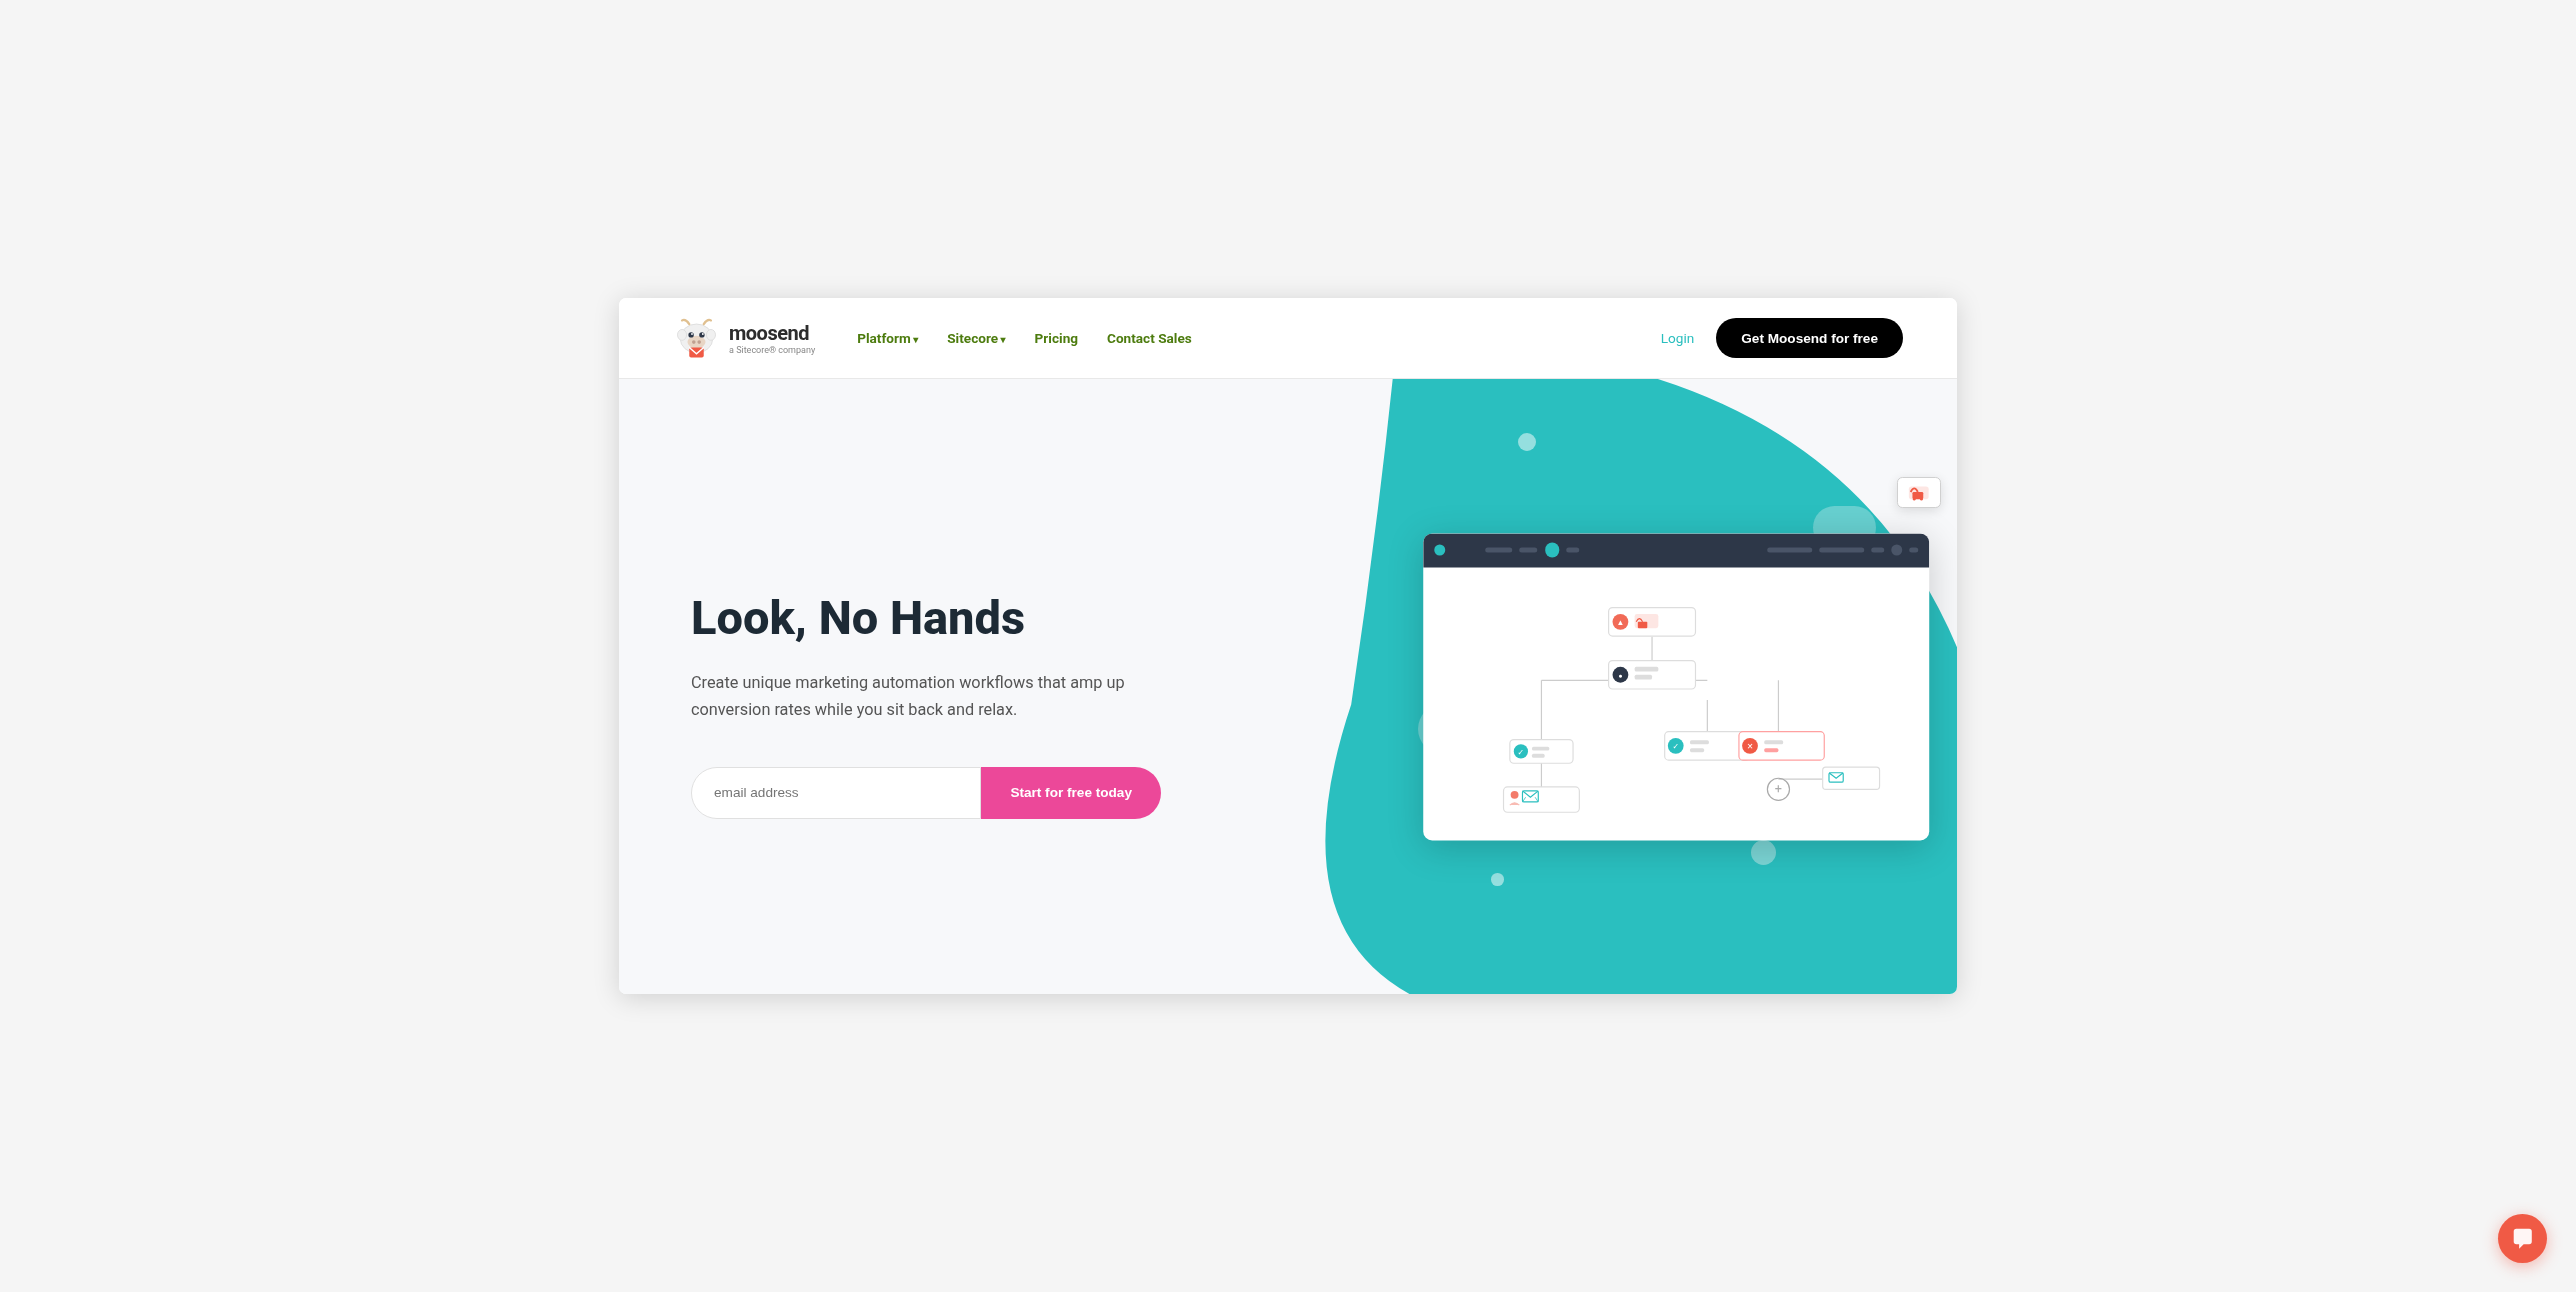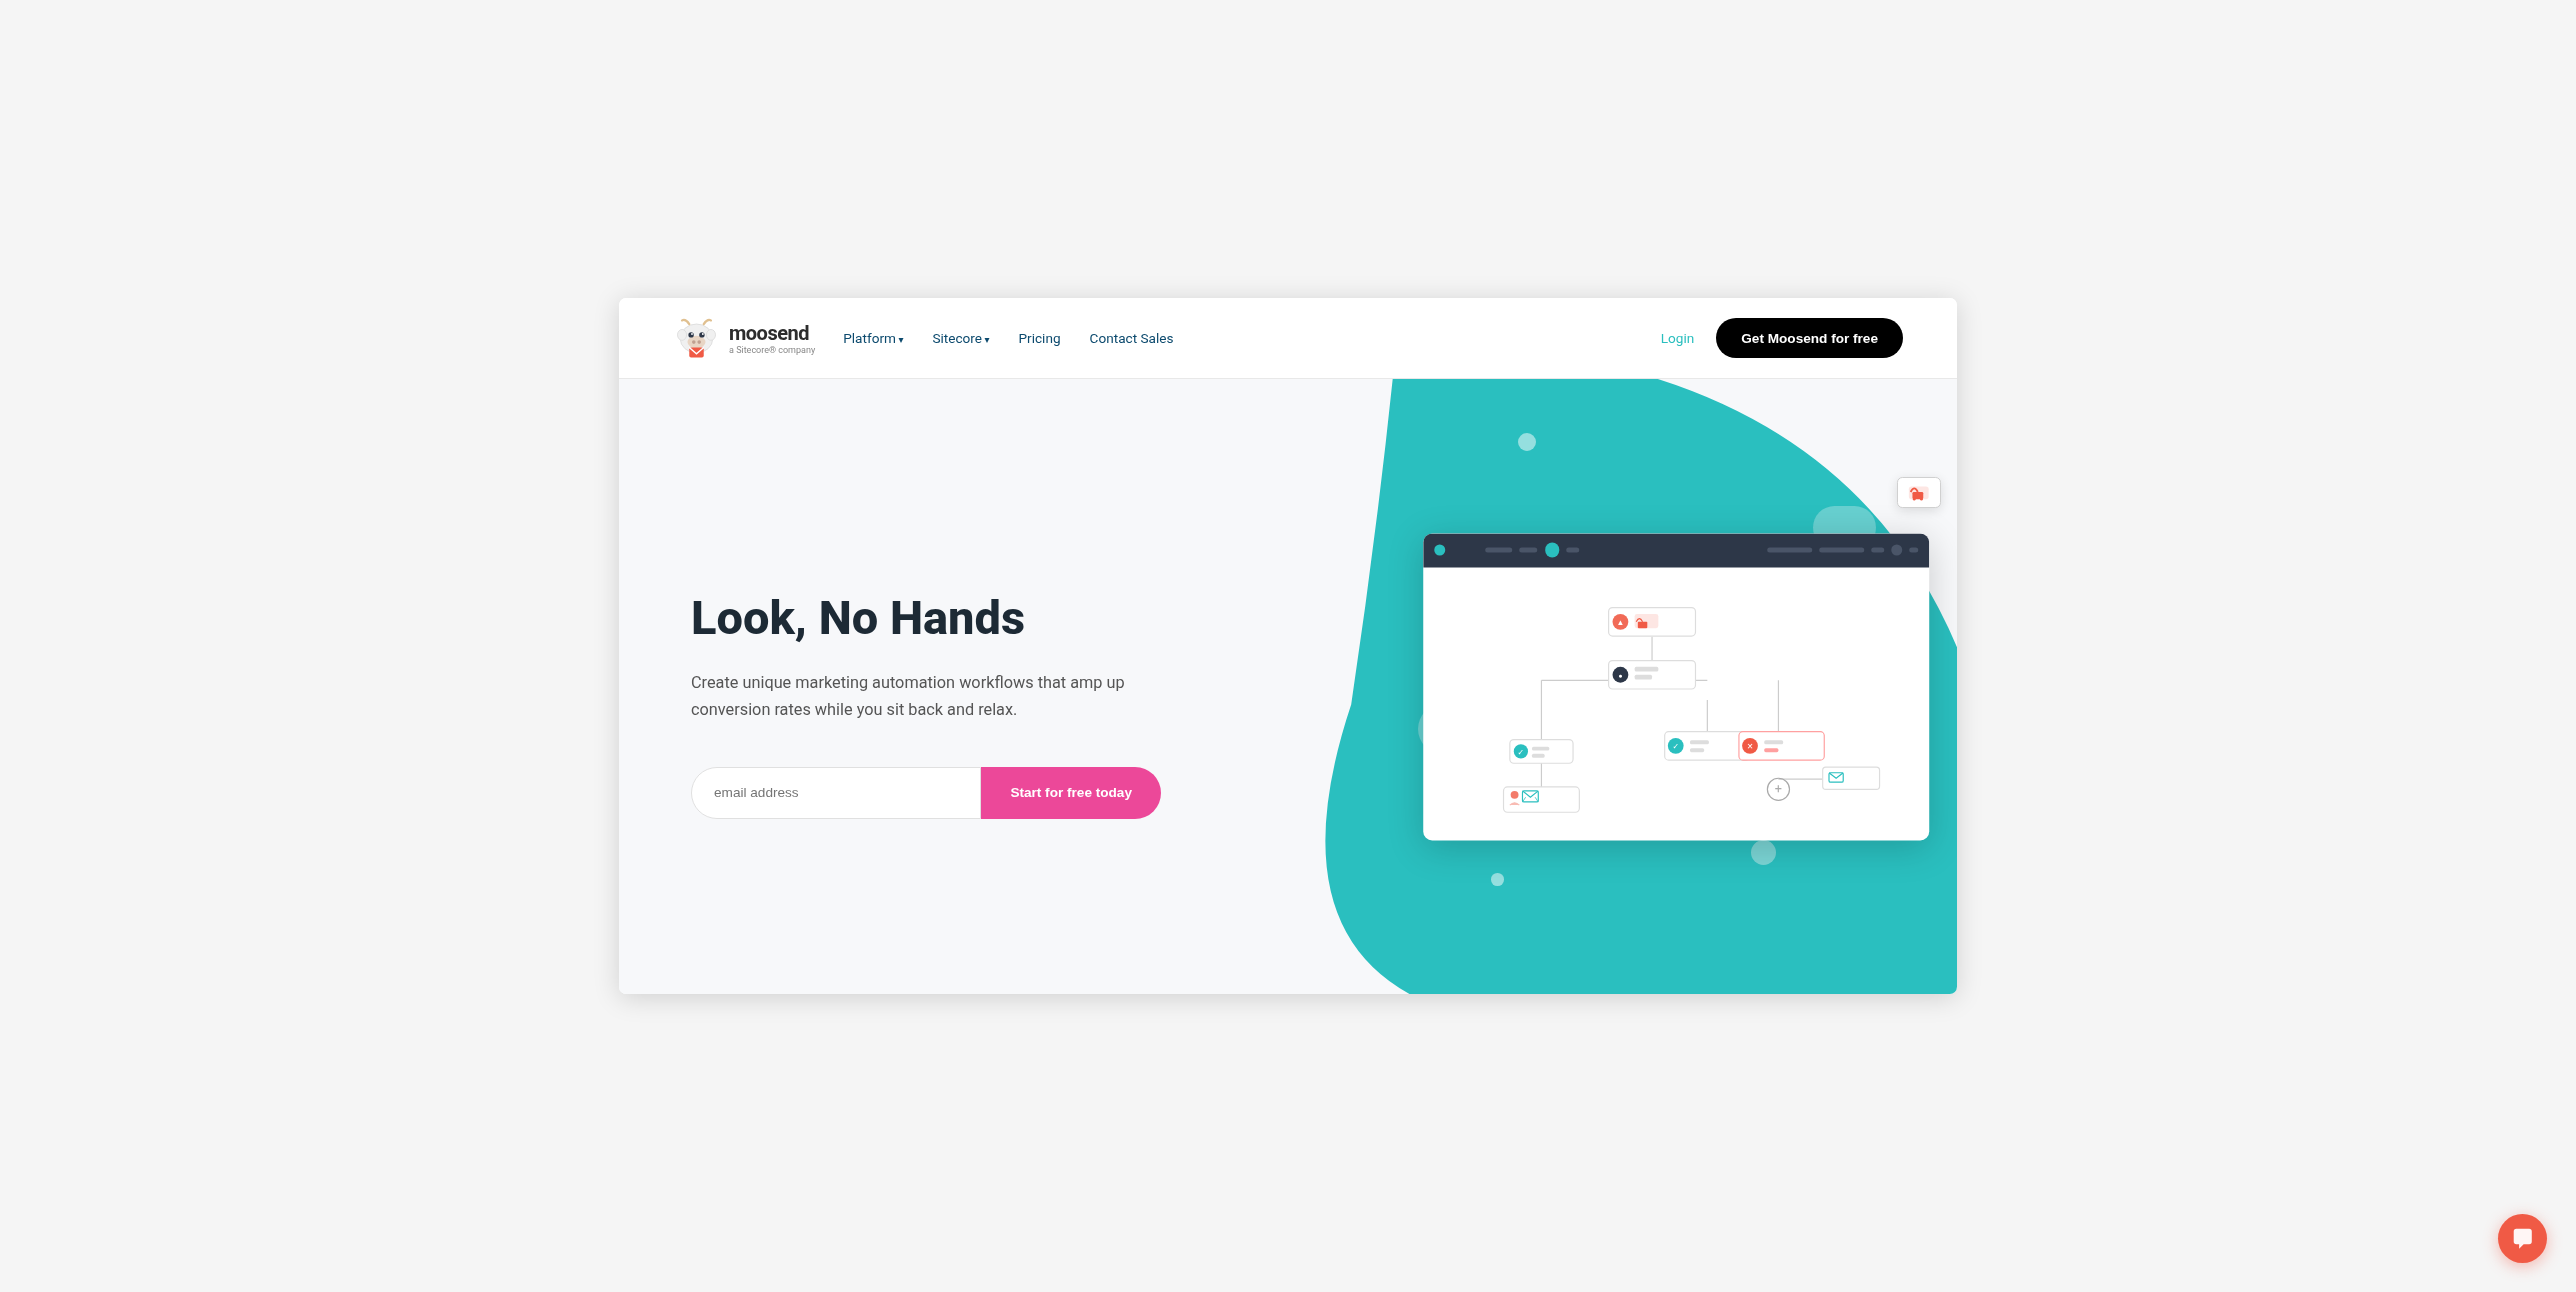--- a/index.html
+++ b/index.html
@@ -27,21 +27,21 @@
       height: 81px;
       display: flex;
       align-items: center;
       justify-content: space-between;
       position: relative;
       z-index: 10;
     }
     .nav-left {
       display: flex;
       align-items: center;
-      gap: 28px;
+      gap: 42px;
     }
     .logo-container {
       display: flex;
       align-items: center;
       gap: 9px;
     }
     .logo-icon {
       width: 47px;
       height: 47px;
     }
@@ -59,23 +59,24 @@
       font-size: 9px;
       color: #888;
     }
     .nav-links {
       display: flex;
       align-items: center;
       gap: 29px;
     }
     .nav-link {
       font-size: 13.6px;
-      color: #0c4a6e;
+      color: #4d7c0f;
       text-decoration: none;
       cursor: pointer;
+      font-weight: bold;
     }
     .nav-link-with-arrow::after {
       content: ' ▾';
       font-size: 10px;
     }
     .nav-right {
       display: flex;
       align-items: center;
       gap: 22px;
     }

